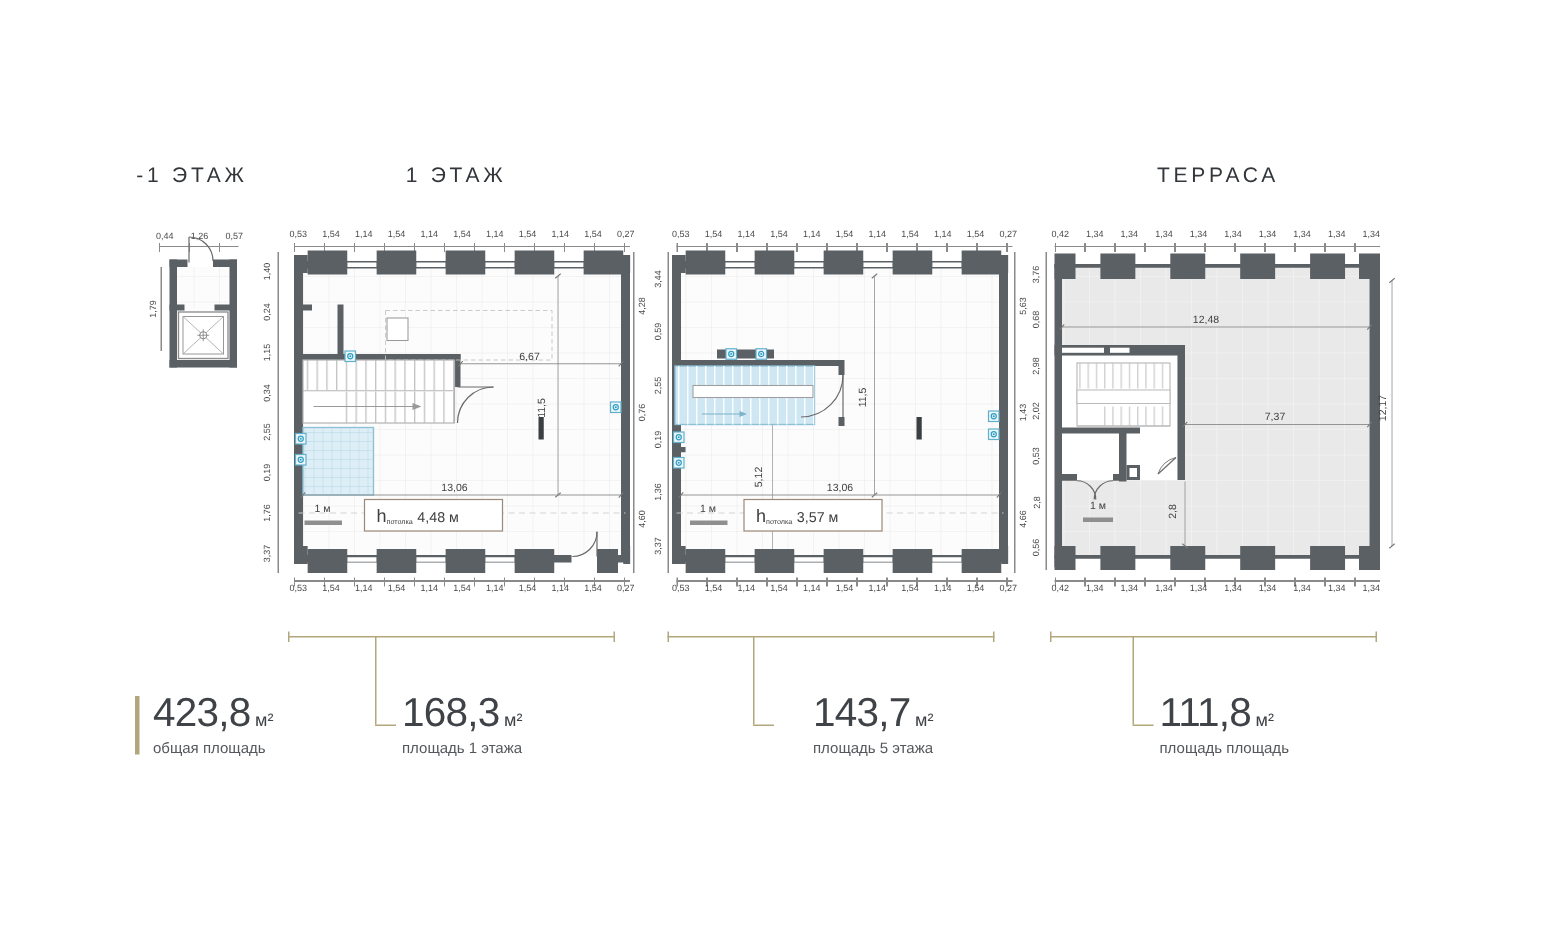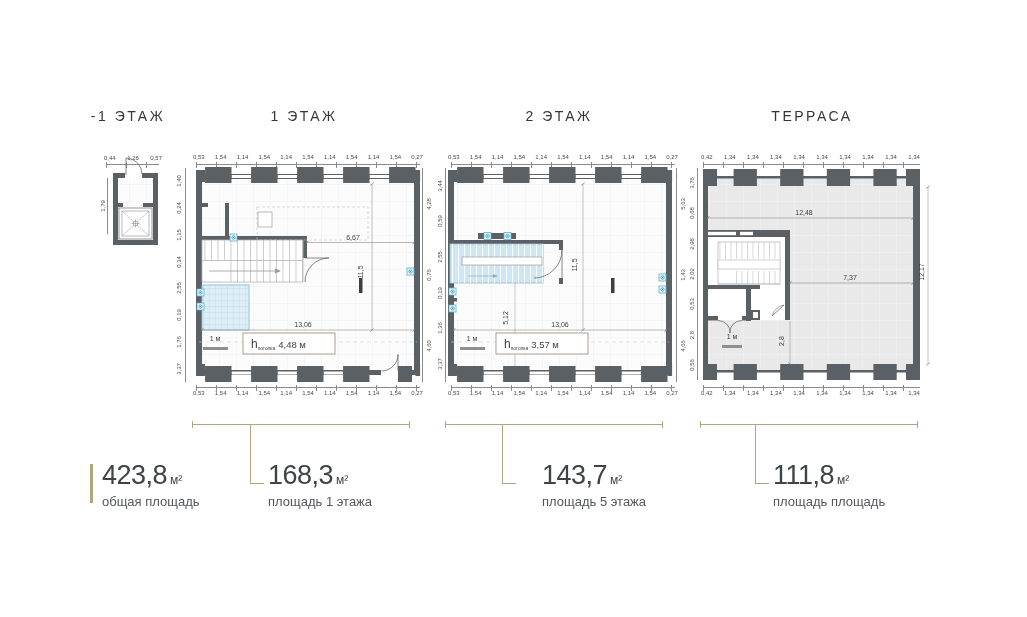--- a/index.html
+++ b/index.html
@@ -28,32 +28,31 @@
   
   .bracket{position:absolute;top:424px;height:1px;background:#b2a77c;}
   .bracket i{position:absolute;top:-3px;width:1px;height:7px;background:#b2a77c;}
   .bracket i.l{left:0}.bracket i.r{right:0}
   .drop{position:absolute;top:424px;width:1px;height:59px;background:#b2a77c;}
   .stub{position:absolute;top:483px;width:14px;height:1px;background:#b2a77c;}
   .total-bar{position:absolute;left:90px;top:464px;width:3px;height:39px;background:#b2a77c;}
   .area-block{position:absolute;top:462px;}
   .area-num{font-size:27px;letter-spacing:-0.5px;line-height:1;color:#3f4347;}
   .area-num .unit{font-size:12px;letter-spacing:0;margin-left:3px;}
-  .area-label{font-size:13px;color:#54575b;margin-top:5px;}
+  .area-label{font-size:10px;color:#54575b;margin-top:5px;}
 
   svg text{font-family:"Liberation Sans","DejaVu Sans",sans-serif;fill:#3f3f3f;}
 </style>
 </head>
 <body>
 
 <div class="canvas">
 
   <div class="plan-title" style="left:28px">-1 ЭТАЖ</div>
   <div class="plan-title" style="left:204px">1 ЭТАЖ</div>
-  <div class="plan-title" style="left:459px">2 ЭТАЖ</div>
   <div class="plan-title" style="left:712px">ТЕРРАСА</div>
 
   <div class="dimstrip" style="left:104px;top:155px;width:58px">
       <span>0,44</span>
       <span>1,26</span>
       <span>0,57</span>
     </div>
   <div class="tickline" style="left:106px;top:162px;width:53px"></div>
   <div class="dimcol lside" style="left:98px;top:178px;width:9px;height:56px">
       <span>1,79</span>

